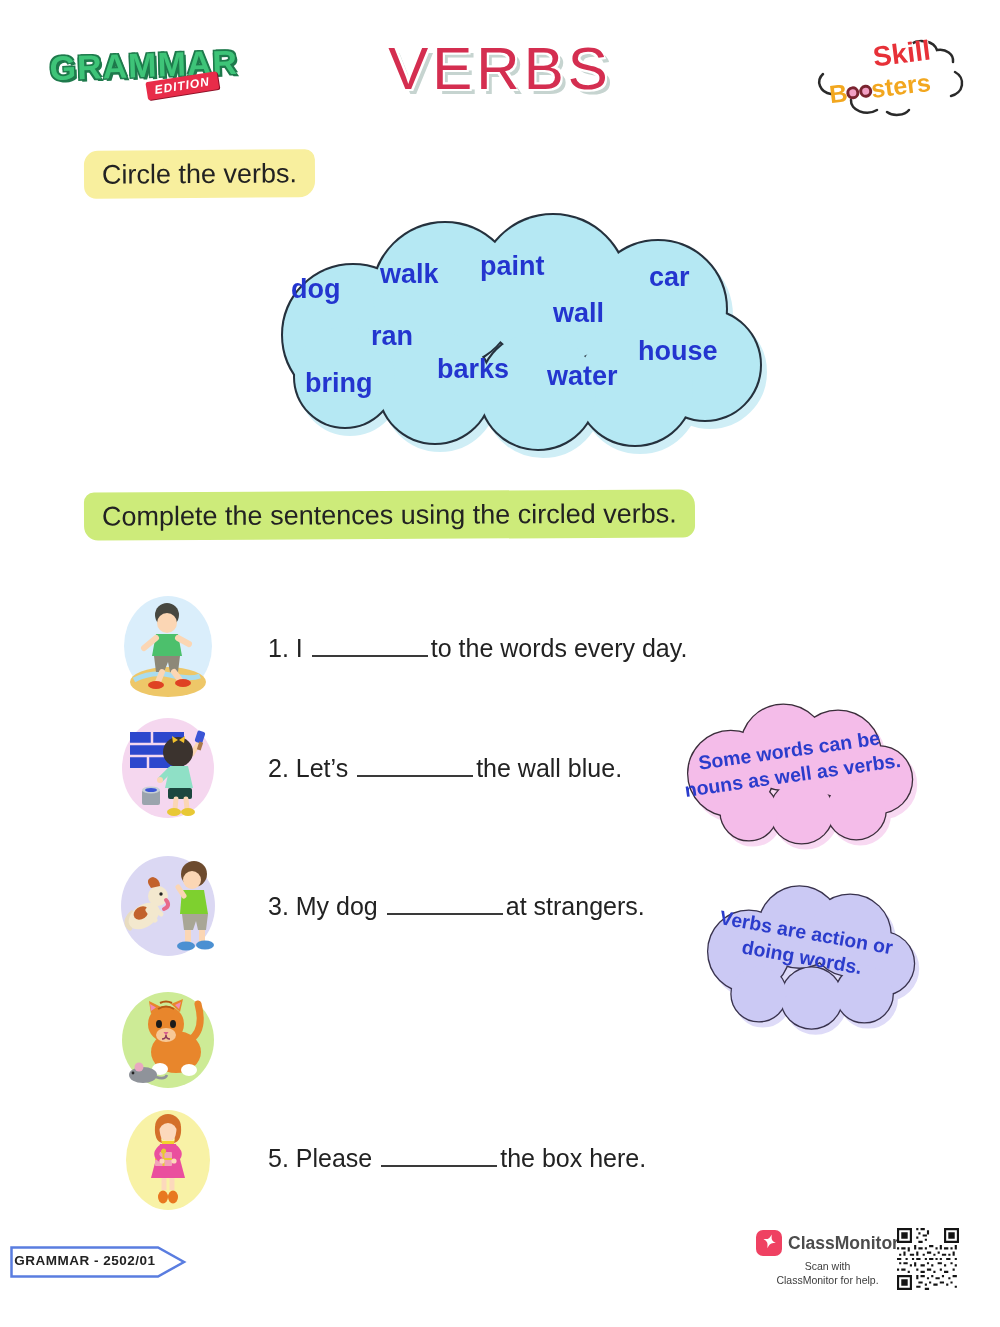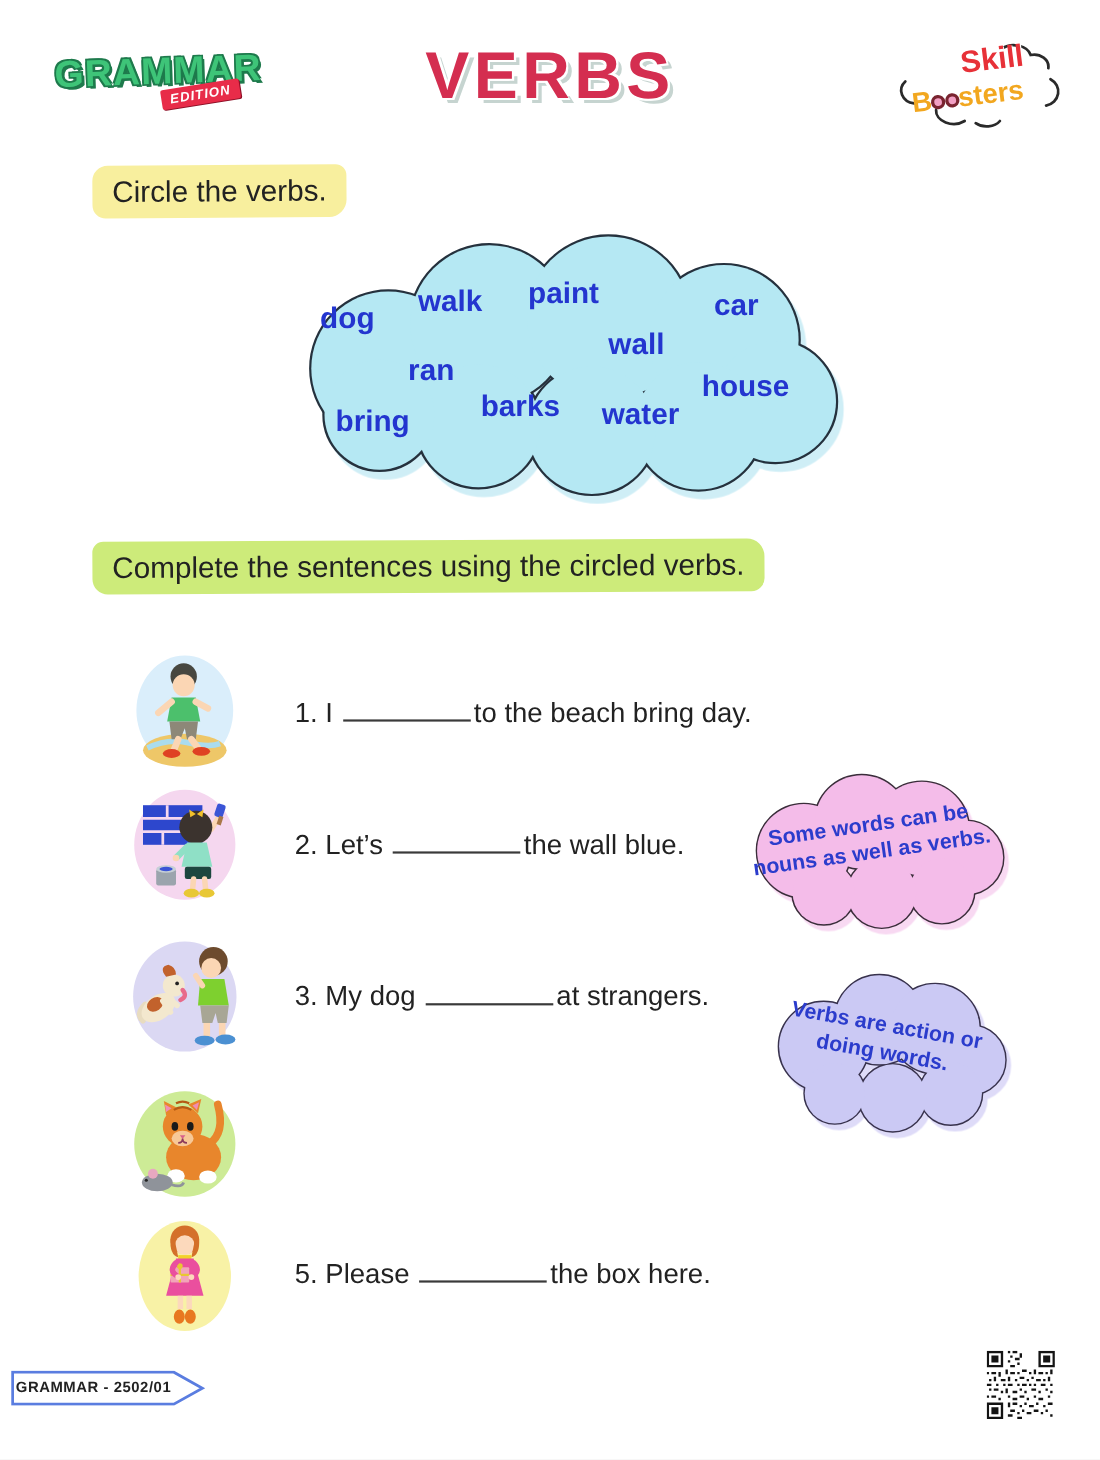--- a/index.html
+++ b/index.html
@@ -13,21 +13,21 @@
     text-shadow:-1.5px -1.5px 0 #1e7a4c, 1.5px -1.5px 0 #1e7a4c, -1.5px 1.5px 0 #1e7a4c, 2.5px 2.5px 0 #1e7a4c;
   }
   .edition-badge {
     position:absolute; left:96px; top:32px; background:#e82c49; color:#fff;
     font-size:12px; font-weight:700; font-style:italic; letter-spacing:1px;
     padding:2px 8px; transform:rotate(-7deg); border-radius:2px;
     box-shadow:1px 1px 0 #8d1027;
   }
   .verbs-title {
     position:absolute; left:0; right:0; top:34px; text-align:center;
-    font-size:60px; font-weight:700; color:#d42e50; letter-spacing:4px;
+    font-size:60px; font-weight:400; color:#d42e50; letter-spacing:4px;
     text-shadow:-2px -2px 0 #fff, 2px -2px 0 #fff, -2px 2px 0 #fff, 2px 2px 0 #fff,
                  5px 5px 0 #c6d4d0;
   }
   .skill-logo { position:absolute; left:815px; top:28px; width:160px; height:95px; }
   .skill-cloud-svg { position:absolute; left:0; top:0; width:160px; height:95px; }
   .skill-word {
     position:absolute; left:58px; top:10px; color:#e73138; font-weight:800; font-size:28px;
     transform:rotate(-7deg); text-shadow:1px 1px 0 #fff;
   }
   .boosters-word {
@@ -170,21 +170,21 @@
         <path d="M38,46 L26,56" stroke="#fbd6b4" stroke-width="6" stroke-linecap="round"></path>
         <path d="M60,46 L71,52" stroke="#fbd6b4" stroke-width="6" stroke-linecap="round"></path>
         <path d="M36,64 L62,64 L60,80 L52,80 L50,70 L46,80 L38,80 Z" fill="#8d8878"></path>
         <path d="M44,80 L40,90" stroke="#fbd6b4" stroke-width="6" stroke-linecap="round"></path>
         <path d="M56,80 L62,88" stroke="#fbd6b4" stroke-width="6" stroke-linecap="round"></path>
         <ellipse cx="38" cy="93" rx="8" ry="4" fill="#df4123"></ellipse>
         <ellipse cx="65" cy="91" rx="8" ry="4" fill="#df4123"></ellipse>
       </svg>
     </div>
     <div class="sentence">
-      <span>1. I</span><span class="blank"></span><span>to the beach bring day.</span>
+      <span>1. I</span><span class="blank"></span><span>to the words every day.</span>
     </div>
   </div>
 
   <div class="row" style="top:712px">
     <div class="illus">
       <svg viewBox="0 0 100 112">
         <ellipse cx="50" cy="56" rx="46" ry="50" fill="#f5d7ef"></ellipse>
         <rect x="12" y="20" width="54" height="36" fill="#2d47cd"></rect>
         <path d="M12,32 h54 M12,44 h54 M34,20 v12 M50,32 v12 M30,44 v12" stroke="#f5d7ef" stroke-width="2.5"></path>
         <path d="M74,42 l8,-13" stroke="#fbd6b4" stroke-width="5" stroke-linecap="round"></path>
@@ -338,20 +338,33 @@
     <div class="callout-text">Verbs are action or doing words.</div>
   </div>
 
   <div class="footer-badge">
     <svg width="178" height="32" viewBox="0 0 178 32">
       <polygon points="1.5,1.5 148,1.5 174,16 148,30.5 1.5,30.5" fill="#ffffff" stroke="#5a7de0" stroke-width="2.5"></polygon>
     </svg>
     <div class="footer-code">GRAMMAR - 2502/01</div>
   </div>
 
+  <div class="cm-block">
+    <div class="cm-row">
+      <svg class="cm-star" viewBox="0 0 26 26">
+        <rect x="0" y="0" width="26" height="26" rx="7" fill="#ef4162"></rect>
+        <path d="M13,4 C14.2,9.2 14.8,9.8 19.5,10.8 C14.8,12.2 14.2,12.8 13,18.5 C11.8,12.8 11.2,12.2 6.5,10.8 C11.2,9.8 11.8,9.2 13,4 Z" fill="#ffffff" transform="rotate(18 13 13)"></path>
+      </svg>
+      <span class="cm-name">ClassMonitor</span>
+    </div>
+    <div class="cm-scan">
+      <span>Scan with</span><br>
+      <span>ClassMonitor for help.</span>
+    </div>
+  </div>
 
   <svg class="qr" viewBox="0 0 29 29">
     <rect x="0" y="0" width="29" height="29" fill="#fff"></rect>
     <path fill="#141414" d="M0,0h7v7h-7z M22,0h7v7h-7z M0,22h7v7h-7z"></path>
     <path fill="#ffffff" d="M1,1h5v5h-5z M23,1h5v5h-5z M1,23h5v5h-5z"></path>
     <path fill="#141414" d="M2,2h3v3h-3z M24,2h3v3h-3z M2,24h3v3h-3z"></path>
     <path fill="#141414" d="M9 0h1v1h-1zM11 0h2v1h-2zM14 1h1v2h-1zM10 2h1v1h-1zM12 3h2v1h-2zM9 4h1v1h-1zM13 5h1v1h-1zM10 6h2v1h-2zM0 9h1v1h-1zM2 9h2v1h-2zM5 9h1v2h-1zM8 8h1v2h-1zM10 9h2v1h-2zM13 9h1v1h-1zM15 8h2v1h-2zM18 9h1v1h-1zM20 8h1v2h-1zM22 9h2v1h-2zM25 9h1v1h-1zM27 8h1v2h-1zM1 12h1v1h-1zM3 11h1v2h-1zM6 12h2v1h-2zM9 11h1v2h-1zM12 12h1v1h-1zM14 11h2v1h-2zM17 12h1v1h-1zM19 11h1v1h-1zM21 12h2v1h-2zM24 12h1v1h-1zM26 11h1v2h-1zM0 14h2v1h-2zM4 14h1v1h-1zM7 14h1v1h-1zM9 14h2v1h-2zM13 14h1v1h-1zM15 14h2v1h-2zM18 14h1v1h-1zM20 14h1v1h-1zM23 14h2v1h-2zM27 14h1v1h-1zM1 16h1v1h-1zM3 16h2v1h-2zM6 17h1v1h-1zM8 16h1v2h-1zM11 17h2v1h-2zM14 16h1v1h-1zM16 17h1v1h-1zM19 16h2v1h-2zM22 17h1v1h-1zM25 16h1v1h-1zM27 17h1v1h-1zM0 19h1v1h-1zM2 19h2v1h-2zM5 20h1v1h-1zM9 19h1v1h-1zM11 20h2v1h-2zM14 19h2v1h-2zM17 20h1v1h-1zM20 19h1v1h-1zM22 20h2v1h-2zM26 19h1v1h-1zM9 22h1v2h-1zM11 22h2v1h-2zM14 23h1v1h-1zM16 22h1v1h-1zM18 23h2v1h-2zM21 22h1v1h-1zM24 23h1v1h-1zM26 22h2v1h-2zM10 25h2v1h-2zM13 26h1v1h-1zM15 25h1v1h-1zM17 26h2v1h-2zM20 25h2v1h-2zM23 26h1v1h-1zM25 25h1v1h-1zM27 27h1v1h-1zM9 27h2v1h-2zM13 28h2v1h-2z"></path>
   </svg>
 
 </div>

